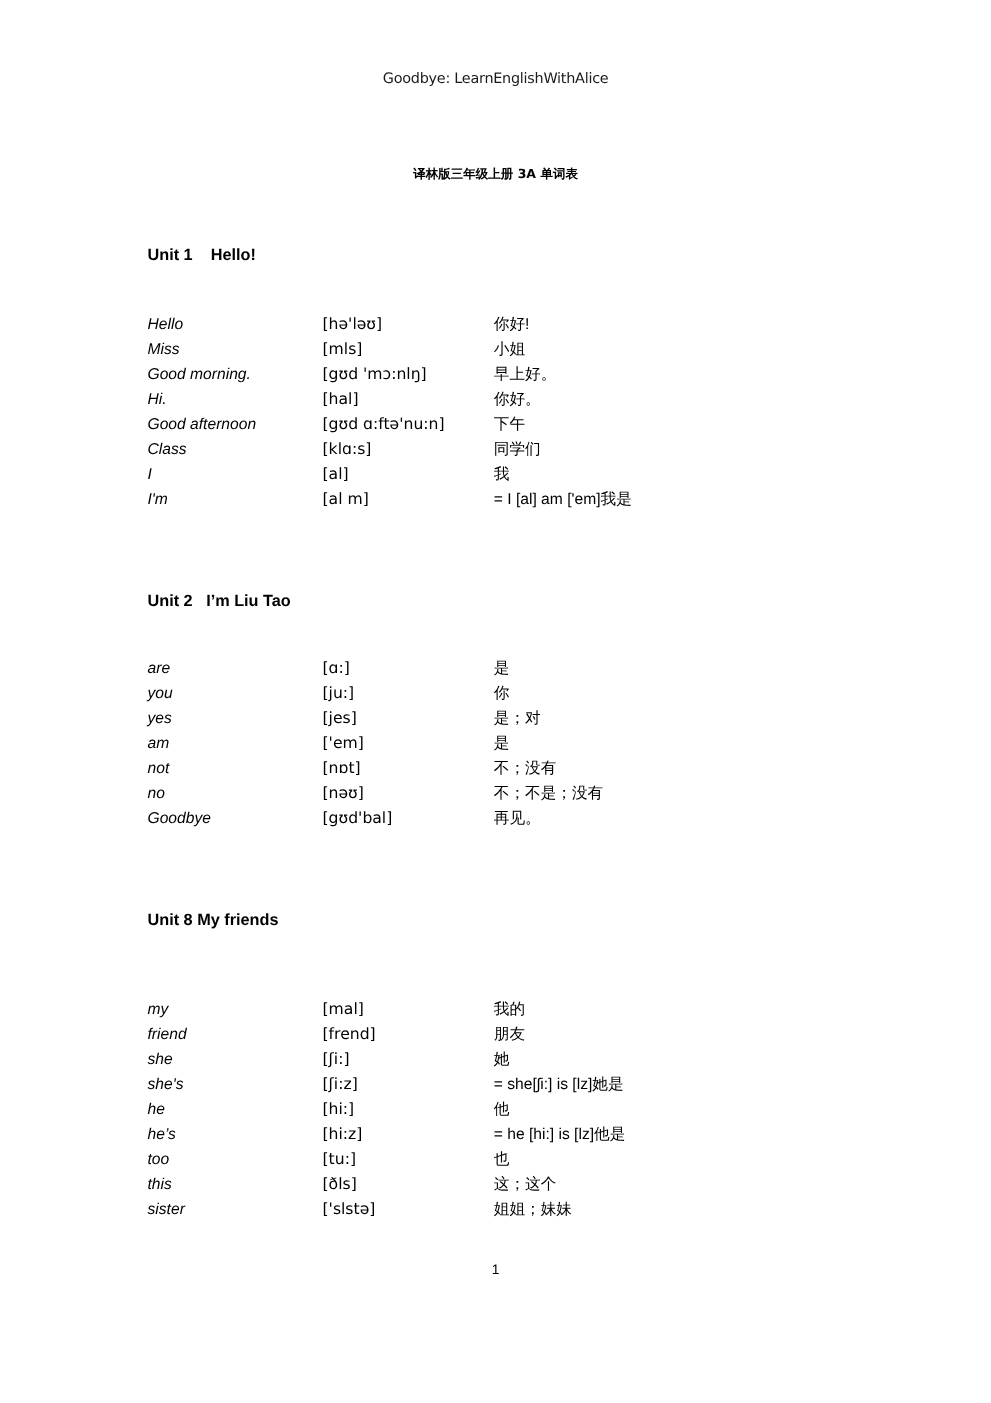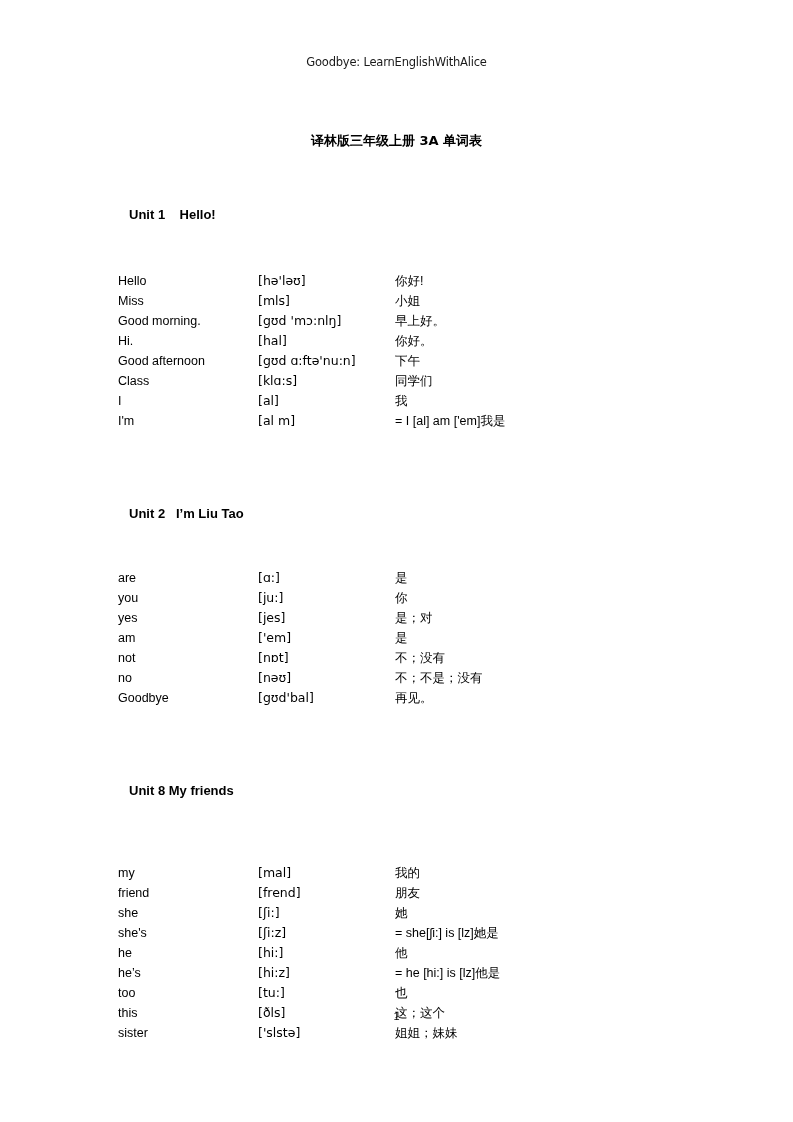--- a/index.html
+++ b/index.html
@@ -37,21 +37,21 @@
   }
 
   
   .doc-title {
     position: absolute;
     top: 132px;
     left: 0;
     width: 793px;
     text-align: center;
     font-family: "DejaVu Sans", sans-serif;
-    font-size: 13px;
+    font-size: 10px;
     font-weight: bold;
     color: #000000;
   }
 
   
   .content {
     position: absolute;
     top: 196px;
     left: 118px;
     width: 560px;
@@ -61,21 +61,21 @@
     margin: 0;
     padding: 0;
   }
 
   .unit-heading {
     font-size: 13px;
     font-weight: bold;
     font-family: "Liberation Sans", sans-serif;
     color: #000000;
     white-space: pre;
-    margin: 11px;
+    margin: 0;
   }
 
   .word-table {
     margin: 0;
     padding: 0;
     border-collapse: collapse;
     table-layout: fixed;
     width: 560px;
   }
 
@@ -83,21 +83,21 @@
     padding: 0;
     margin: 0;
     vertical-align: top;
     font-size: 12.5px;
     line-height: 20px;
     height: 20px;
     color: #000000;
     white-space: pre;
   }
 
-  .col-word   { width: 140px; }
+  .col-word   { width: 140px; font-style: italic; }
   .col-phon   { width: 137px; font-family: "DejaVu Sans", sans-serif; font-size: 12px; }
   .col-mean   { width: 283px; }
 
   
   .gap-unit1-table { height: 38px; }
   .gap-after-u1    { height: 64px; }
   .gap-u2-table    { height: 36px; }
   .gap-after-u2    { height: 64px; }
   .gap-u3-table    { height: 54px; }
 

